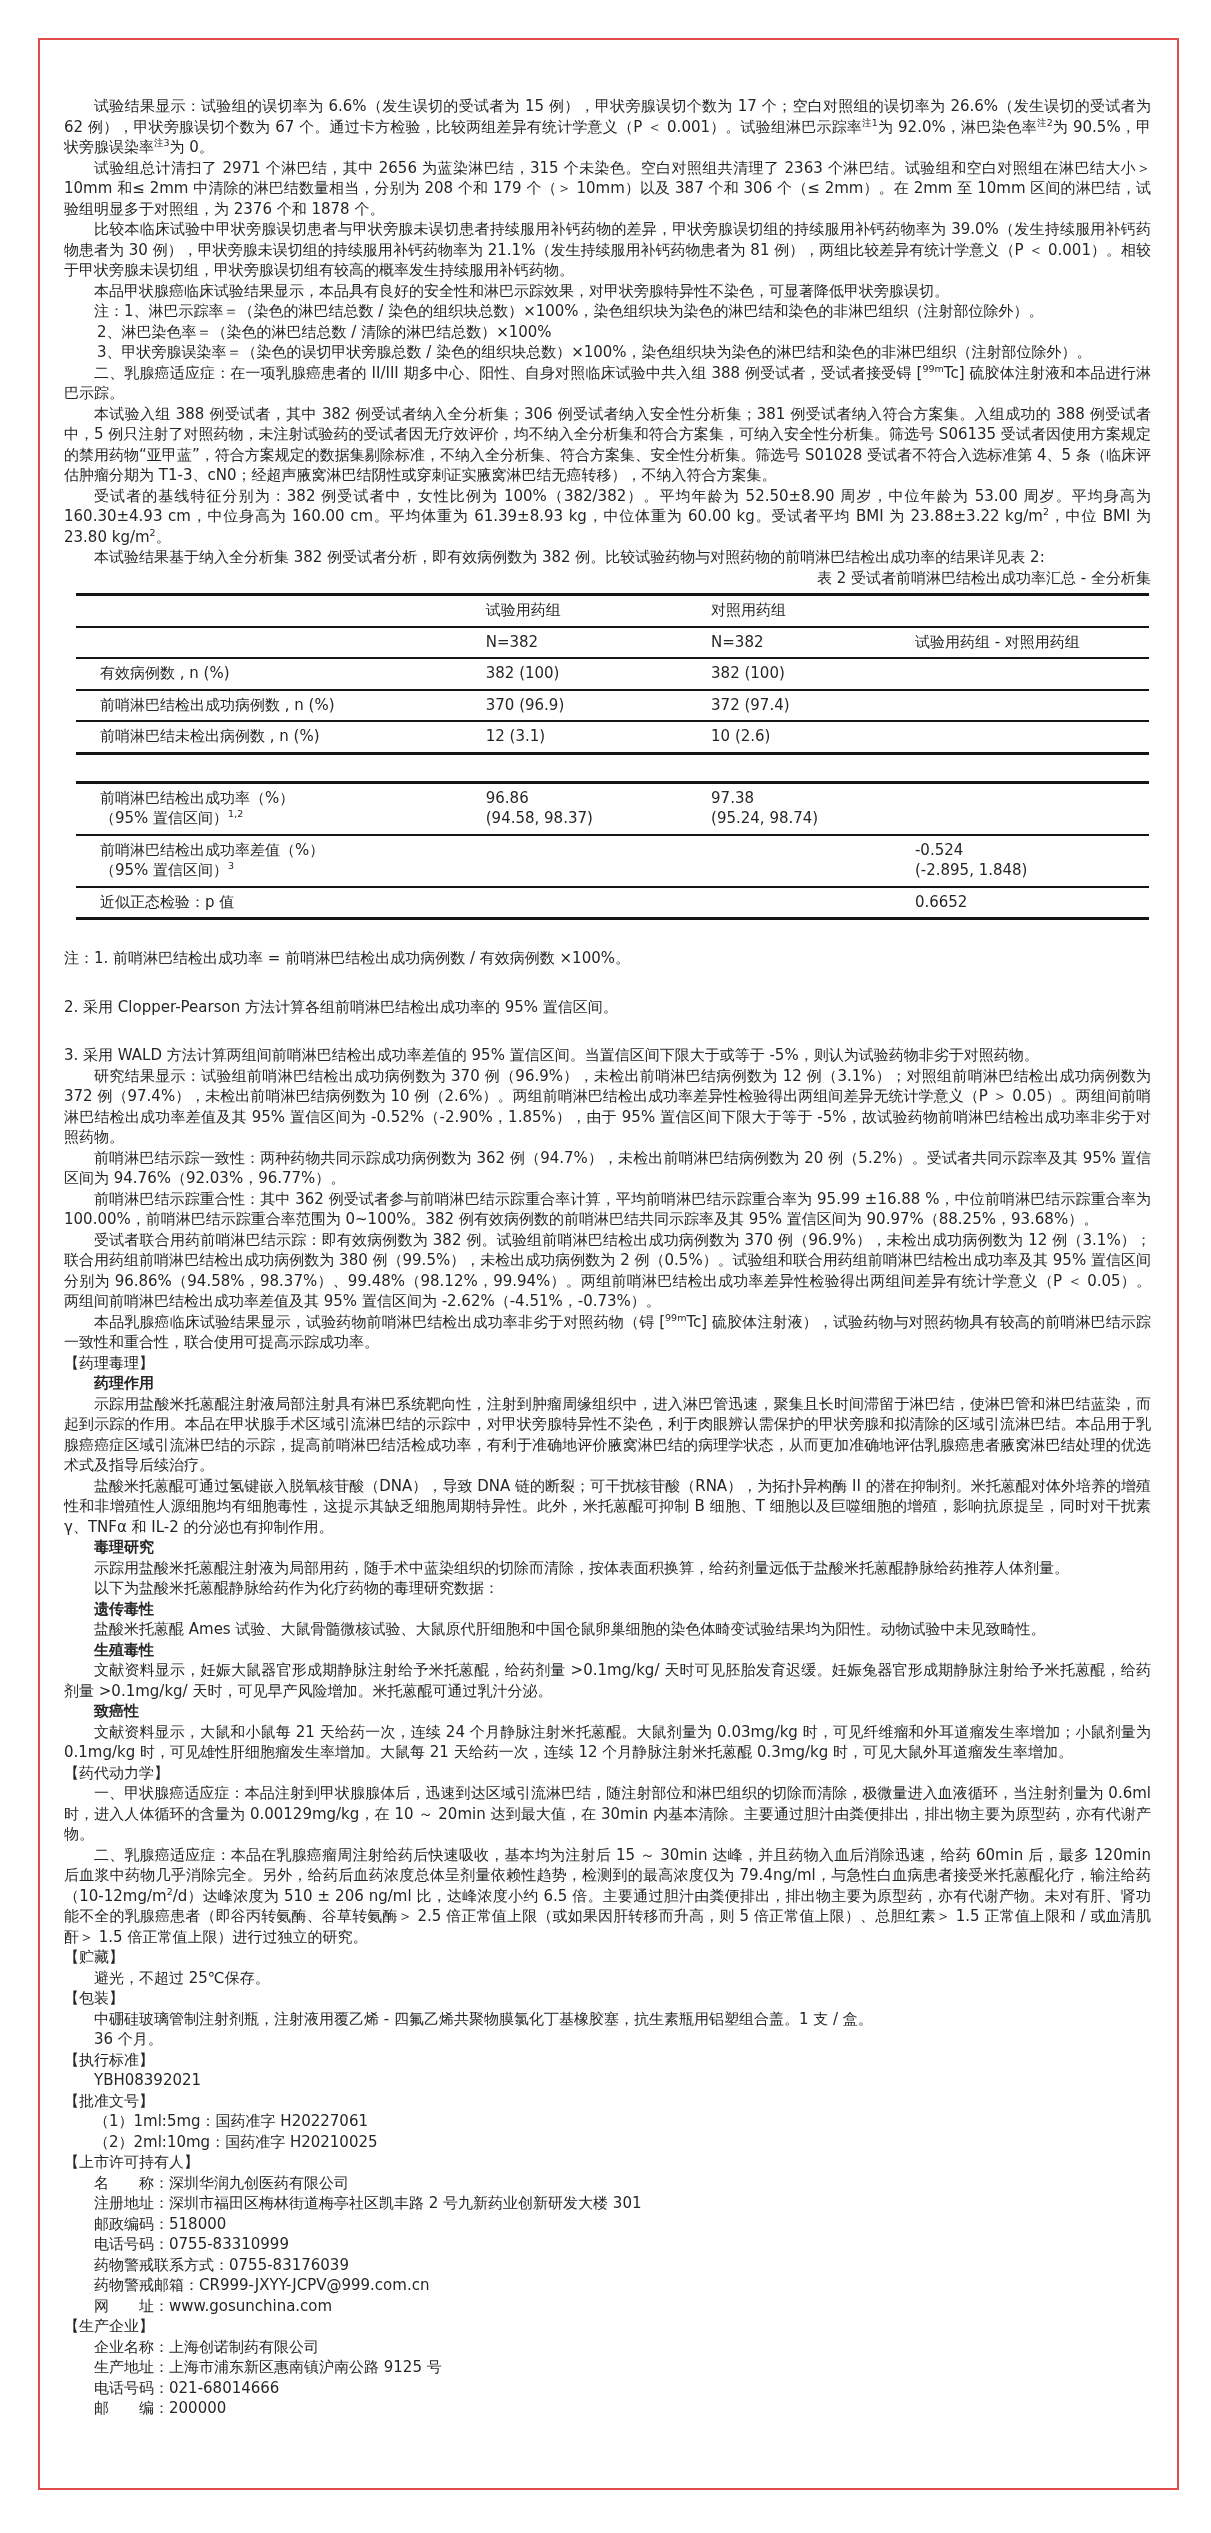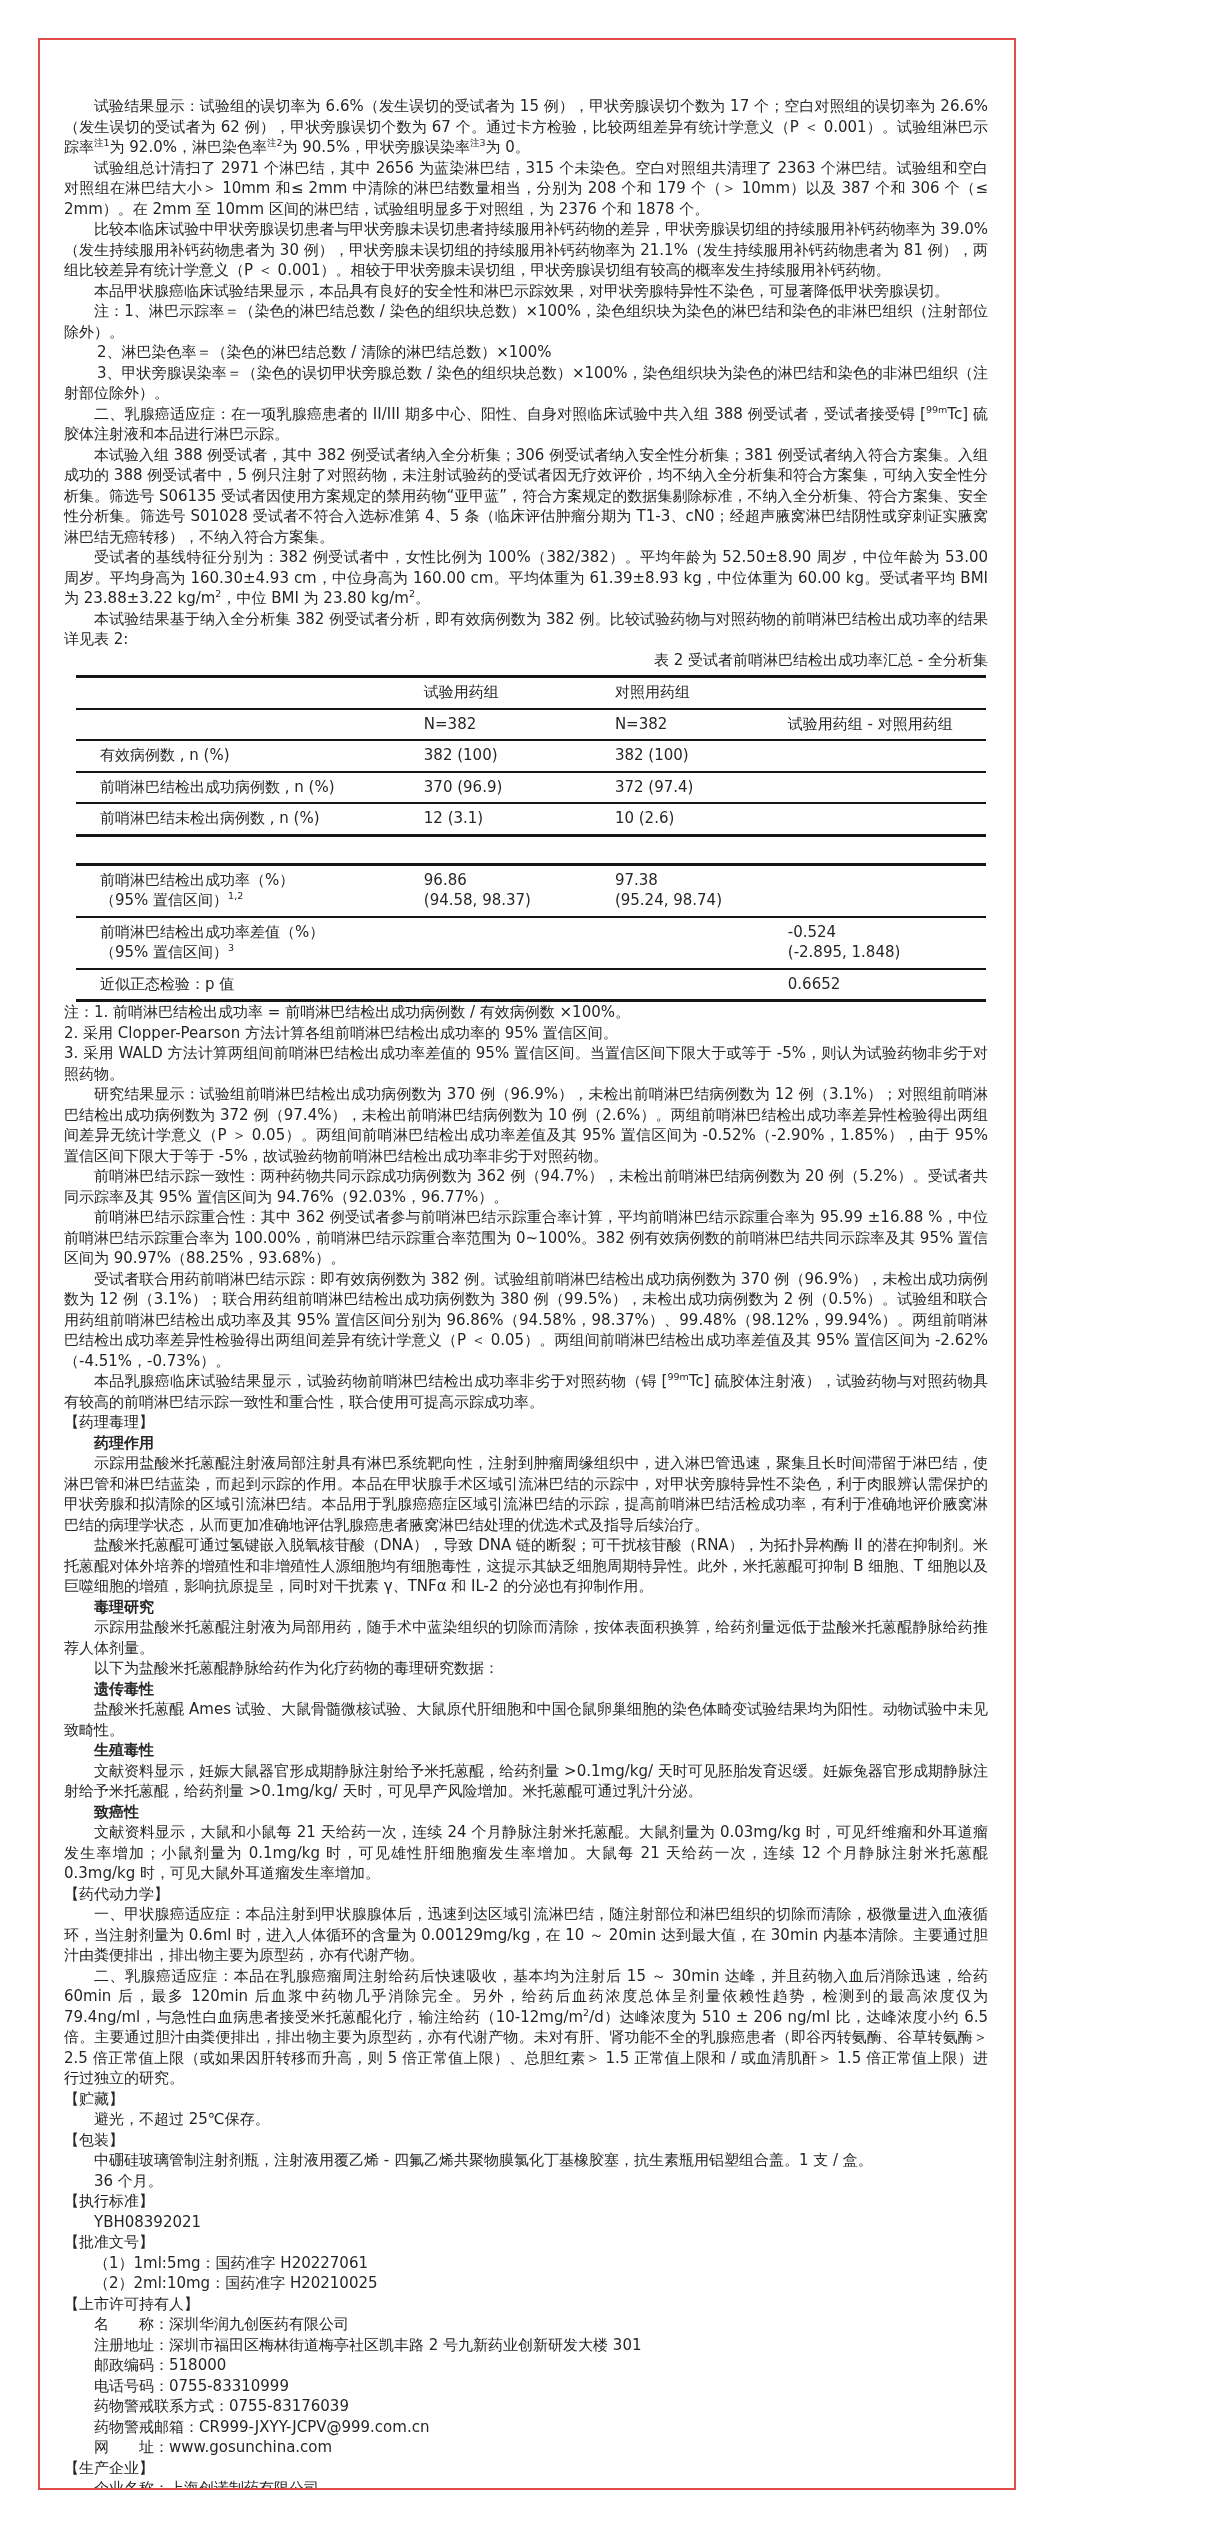--- a/index.html
+++ b/index.html
@@ -2,38 +2,38 @@
 <html style="--frame-color: #e04b4b; --text-color: #262626; --rule-color: #151515;"><head>
 <meta charset="utf-8">
 <style>
   html,body { margin:0; padding:0; background:#ffffff; }
   .page {
     position:relative; width:1211px; height:2533px;
     background:#ffffff; overflow:hidden;
   }
   .sheet {
     position:absolute; left:38px; top:38px;
-    width:978px; height:2452px;
+    width:1141px; height:2452px;
     border:2px solid var(--frame-color,#e04b4b);
     box-sizing:border-box;
     padding:56px 26px 18px 24px;
     overflow:hidden;
     background:#ffffff;
   }
   .content {
     font-family:"DejaVu Sans","Liberation Sans",sans-serif;
     font-size:15px; line-height:20.5px;
     color:var(--text-color,#262626);
     text-align:justify;
   }
   .blk { margin:0; }
   .p   { text-indent:2em; }
   .note  { text-indent:2em; }
   .note-sub { text-indent:2.2em; }
-  .tnote { text-indent:0; }
+  .tnote { text-indent:0;margin-top:28px; }
   .h   { text-indent:0; }
   .sub { text-indent:2em; font-weight:bold; }
   .caption { text-indent:0; text-align:right; }
   sup { font-size:9.5px; line-height:0; vertical-align:super; }
 
   table.rtable {
     width:calc(100% - 14px);
     margin:0 0 0 12px;
     border-collapse:collapse;
     table-layout:fixed;

